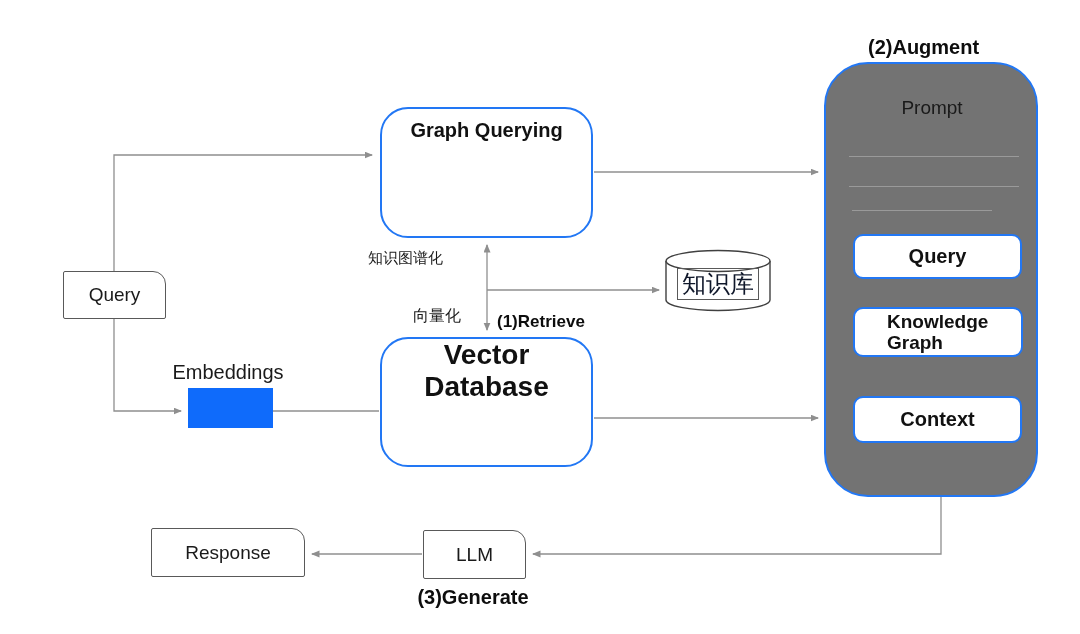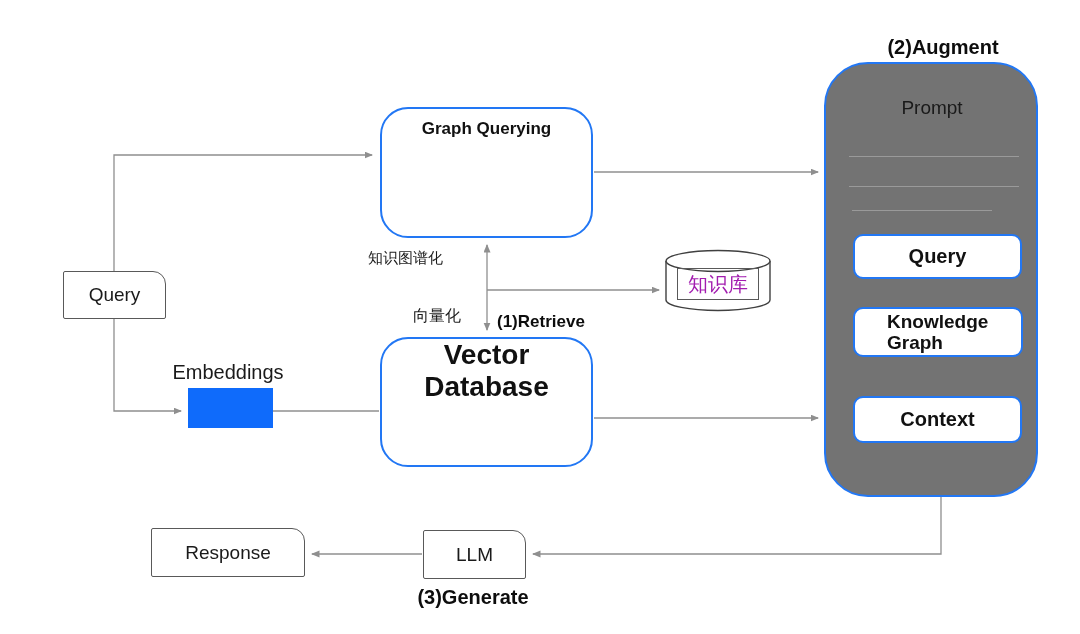--- a/index.html
+++ b/index.html
@@ -58,21 +58,21 @@
 
   .label { position: absolute; color: #1a1a1a; white-space: nowrap; }
   .step-label { font-weight: 600; color: #0d0d0d; }
 
   .emb-rect { position: absolute; background: #0f6bfb; }
 
   .kb-text {
     position: absolute;
     border: 1.2px solid #595959;
     display: flex; align-items: center; justify-content: center;
-    font-size: 20px; color: #a21caf;
+    font-size: 24px; color: #0f172a;
     background: transparent;
   }
 </style>
 </head>
 <body>
 
 <div class="canvas">
 
   <svg class="layer" viewBox="0 0 1080 634">
     <defs>
@@ -141,34 +141,34 @@
   </svg>
 
   <div class="gray-box" style="left:63px; top:271px; width:103px; height:48px;">
     <span>Query</span>
   </div>
 
   <div class="label" style="left:168px; top:361px; width:120px; text-align:center; font-size:20px;">Embeddings</div>
   <div class="emb-rect" style="left:188px; top:388px; width:85px; height:40px;"></div>
 
   <div class="blue-box" style="left:380px; top:107px; width:213px; height:131px;">
-    <div class="title" style="margin-top:10px; font-size:17px;">Graph Querying</div>
+    <div class="title" style="margin-top:10px; font-size:20px;">Graph Querying</div>
   </div>
 
   <div class="blue-box" style="left:380px; top:337px; width:213px; height:130px;">
     <div class="title" style="margin-top:0; font-size:28px;">Vector Database</div>
   </div>
 
   <div class="label" style="left:368px; top:249px; font-size:15px;">知识图谱化</div>
   <div class="label" style="left:413px; top:306px; font-size:16px;">向量化</div>
   <div class="label step-label" style="left:497px; top:312px; font-size:17px;">(1)Retrieve</div>
 
   <div class="kb-text" style="left:677px; top:268px; width:82px; height:32px;">知识库</div>
 
-  <div class="label step-label" style="left:868px; top:36px; width:150px; text-align:center; font-size:20px;">(2)Augment</div>
+  <div class="label step-label" style="left:868px; top:36px; width:150px; text-align:left; font-size:20px;">(2)Augment</div>
 
   <div class="panel" style="left:824px; top:62px; width:214px; height:435px;">
     <div class="label" style="left:28px; top:33px; width:156px; text-align:center; font-size:19px; position:absolute;">Prompt</div>
     <div class="placeholder-line" style="left:23px; top:92px;  width:170px;"></div>
     <div class="placeholder-line" style="left:23px; top:122px; width:170px;"></div>
     <div class="placeholder-line" style="left:26px; top:146px; width:140px;"></div>
 
     <div class="panel-inner-box" style="left:27px; top:170px; width:169px; height:45px; display:flex; align-items:center; justify-content:center; font-size:20px;">
       <span>Query</span>
     </div>

